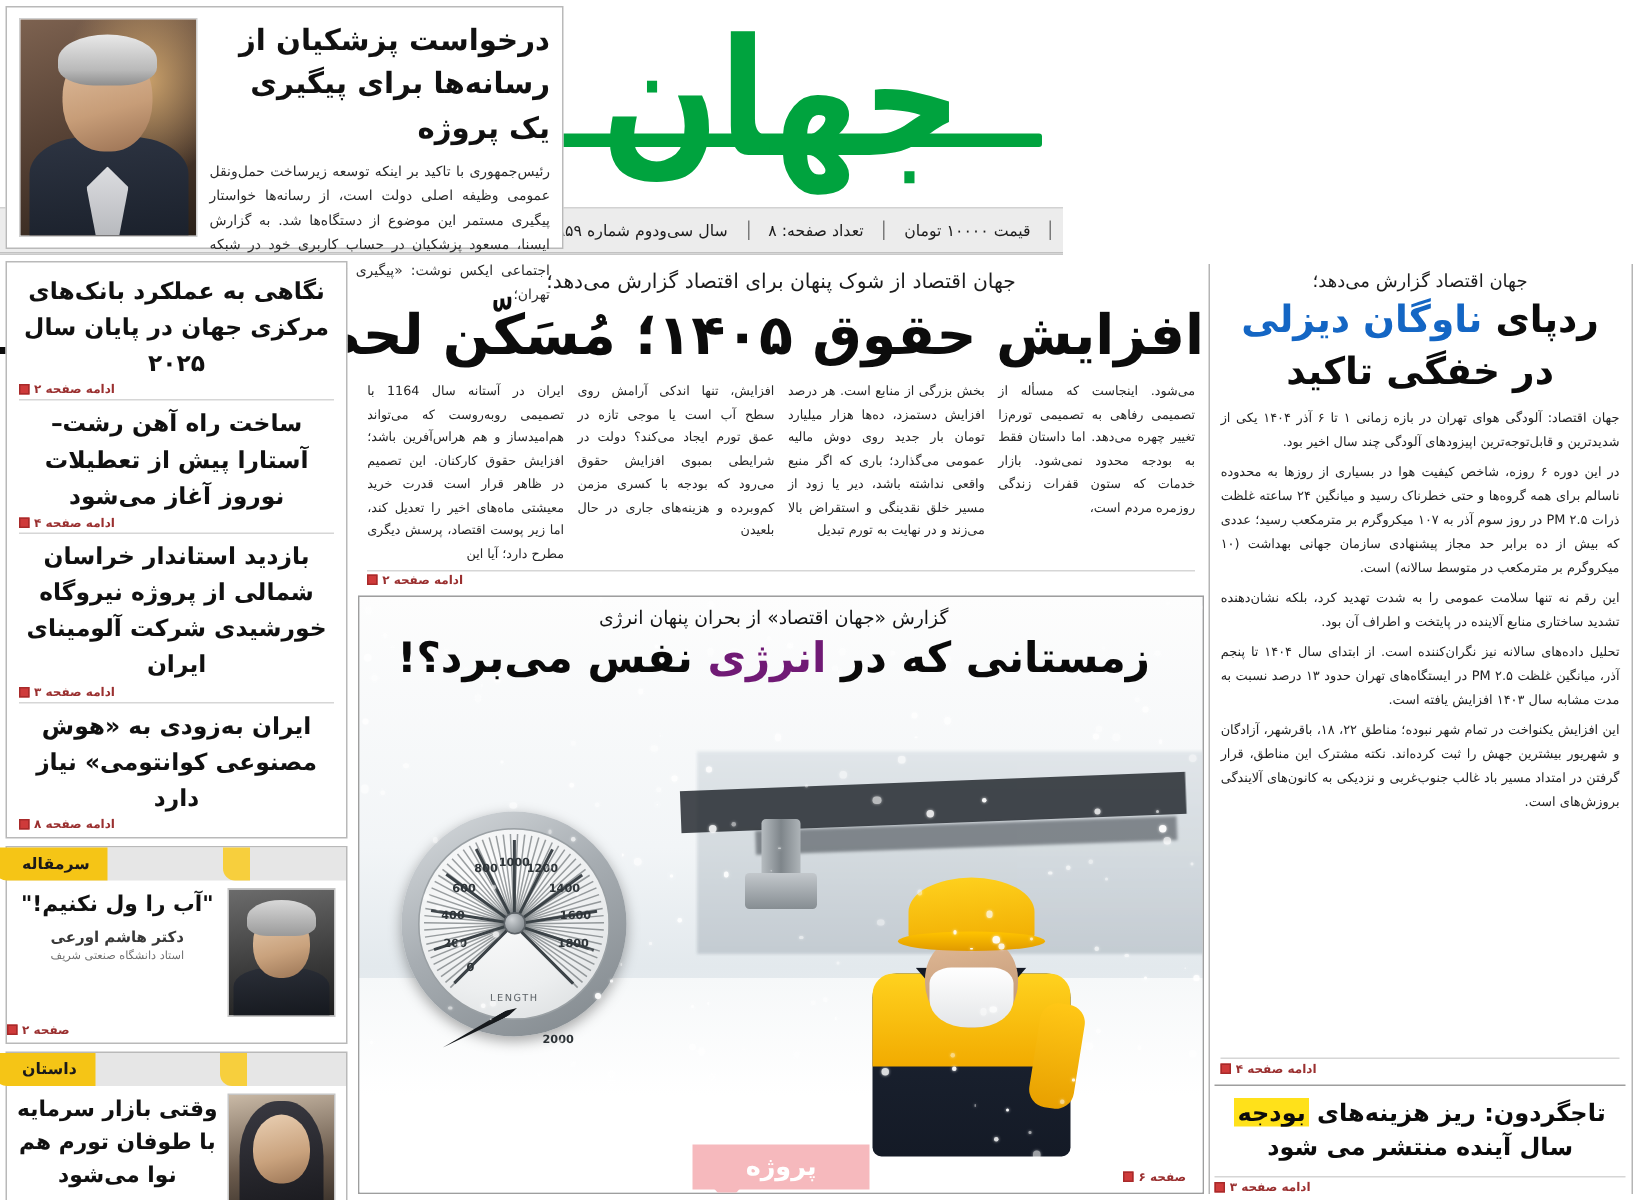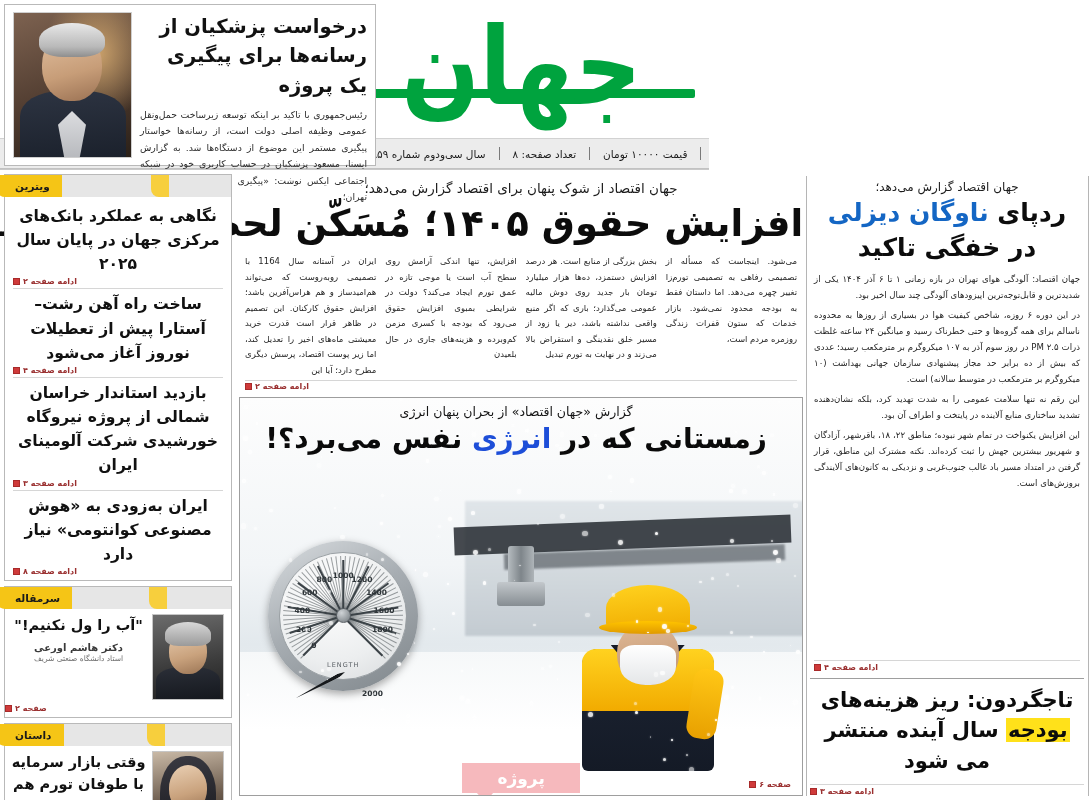--- a/index.html
+++ b/index.html
@@ -494,21 +494,21 @@
   .pf-kicker {
     font-size: 12.5px; color: #141414;
     letter-spacing: -0.2px;
   }
   .pf-head {
     margin-top: 2px;
     font-size: 28px; font-weight: bold; color: #0a0a0a;
     letter-spacing: -0.8px; line-height: 1.3;
     white-space: nowrap;
   }
-  .pf-head .hl-red { color: #1d4ed8; }
+  .pf-head .hl-red { color: #701a75; }
   .pf-pagetag {
     position: absolute; right: 8px; bottom: 5px;
     display: flex; flex-direction: row-reverse;
     align-items: center; gap: 3px;
     font-size: 8px; color: #9a2f2f; font-weight: bold;
     background: rgba(255,255,255,.72);
     padding: 1px 3px;
   }
   .pf-pagetag .sq {
     width: 7px; height: 7px; background: #cf3a3a; flex: none;
@@ -567,21 +567,21 @@
     width: 7px; height: 7px; background: #cf3a3a; flex: none;
     border: 1px solid #a82a2a;
   }
   .rc-bottom {
     margin-top: 6px;
     border-top: 1px solid #9e9e9e;
     padding-top: 6px;
   }
   .rc-b-head {
     text-align: center;
-    font-size: 21px; font-weight: bold; color: #0c0c0c;
+    font-size: 16px; font-weight: bold; color: #0c0c0c;
     line-height: 1.45; letter-spacing: -0.5px;
   }
   .hl-yellow {
     background: #ffe11a; padding: 0 2px;
   }
   .rc-b-cont {
     display: flex; flex-direction: row-reverse;
     align-items: center; gap: 3px;
     font-size: 8px; color: #9a2f2f; font-weight: bold;
     border-top: 1px solid #d6d6d6;
@@ -656,20 +656,21 @@
 
     <div class="col-right">
       <div class="rc-kicker">جهان اقتصاد گزارش می‌دهد؛</div>
       <div class="rc-head">
         <span>ردپای </span><span class="hl-blue">ناوگان دیزلی</span><span> در خفگی تاکید</span>
       </div>
       <div class="rc-text">
         <p>جهان اقتصاد: آلودگی هوای تهران در بازه زمانی ۱ تا ۶ آذر ۱۴۰۴ یکی از شدیدترین و قابل‌توجه‌ترین اپیزودهای آلودگی چند سال اخیر بود.</p>
         <p>در این دوره ۶ روزه، شاخص کیفیت هوا در بسیاری از روزها به محدوده ناسالم برای همه گروه‌ها و حتی خطرناک رسید و میانگین ۲۴ ساعته غلظت ذرات PM ۲.۵ در روز سوم آذر به ۱۰۷ میکروگرم بر مترمکعب رسید؛ عددی که بیش از ده برابر حد مجاز پیشنهادی سازمان جهانی بهداشت (۱۰ میکروگرم بر مترمکعب در متوسط سالانه) است.</p>
         <p>این رقم نه تنها سلامت عمومی را به شدت تهدید کرد، بلکه نشان‌دهنده تشدید ساختاری منابع آلاینده در پایتخت و اطراف آن بود.</p>
+        <p>تحلیل داده‌های سالانه نیز نگران‌کننده است. از ابتدای سال ۱۴۰۴ تا پنجم آذر، میانگین غلظت PM ۲.۵ در ایستگاه‌های تهران حدود ۱۳ درصد نسبت به مدت مشابه سال ۱۴۰۳ افزایش یافته است.</p>
         <p>این افزایش یکنواخت در تمام شهر نبوده؛ مناطق ۲۲، ۱۸، باقرشهر، آزادگان و شهریور بیشترین جهش را ثبت کرده‌اند. نکته مشترک این مناطق، قرار گرفتن در امتداد مسیر باد غالب جنوب‌غربی و نزدیکی به کانون‌های آلایندگی بروزش‌های است.</p>
       </div>
       <div class="rc-cont">
         <span class="sq"></span>
         <span>ادامه صفحه ۴</span>
       </div>
 
       <div class="rc-bottom">
         <div class="rc-b-head">
           <span>تاجگردون: ریز هزینه‌های </span><span class="hl-yellow">بودجه</span><span> سال آینده منتشر می شود</span>
@@ -998,24 +999,20 @@
 
         <div class="brandmark">پروژه</div>
       </div>
     </div>
 
     <div class="vsep"></div>
 
     <div class="col-vitrin">
 
       <div class="panel">
-        <div class="panel-head">
-          <div class="tab">ویترین</div>
-          <div class="tab-shadow" style="right:62px;"></div>
-        </div>
         <div class="vitrin-list">
 
           <div class="vitrin-item">
             <div class="vitrin-title">نگاهی به عملکرد بانک‌های مرکزی جهان در پایان سال ۲۰۲۵</div>
             <div class="vitrin-cont">
               <span class="sq"></span>
               <span>ادامه صفحه ۲</span>
             </div>
             <div class="vitrin-rule"></div>
           </div>

